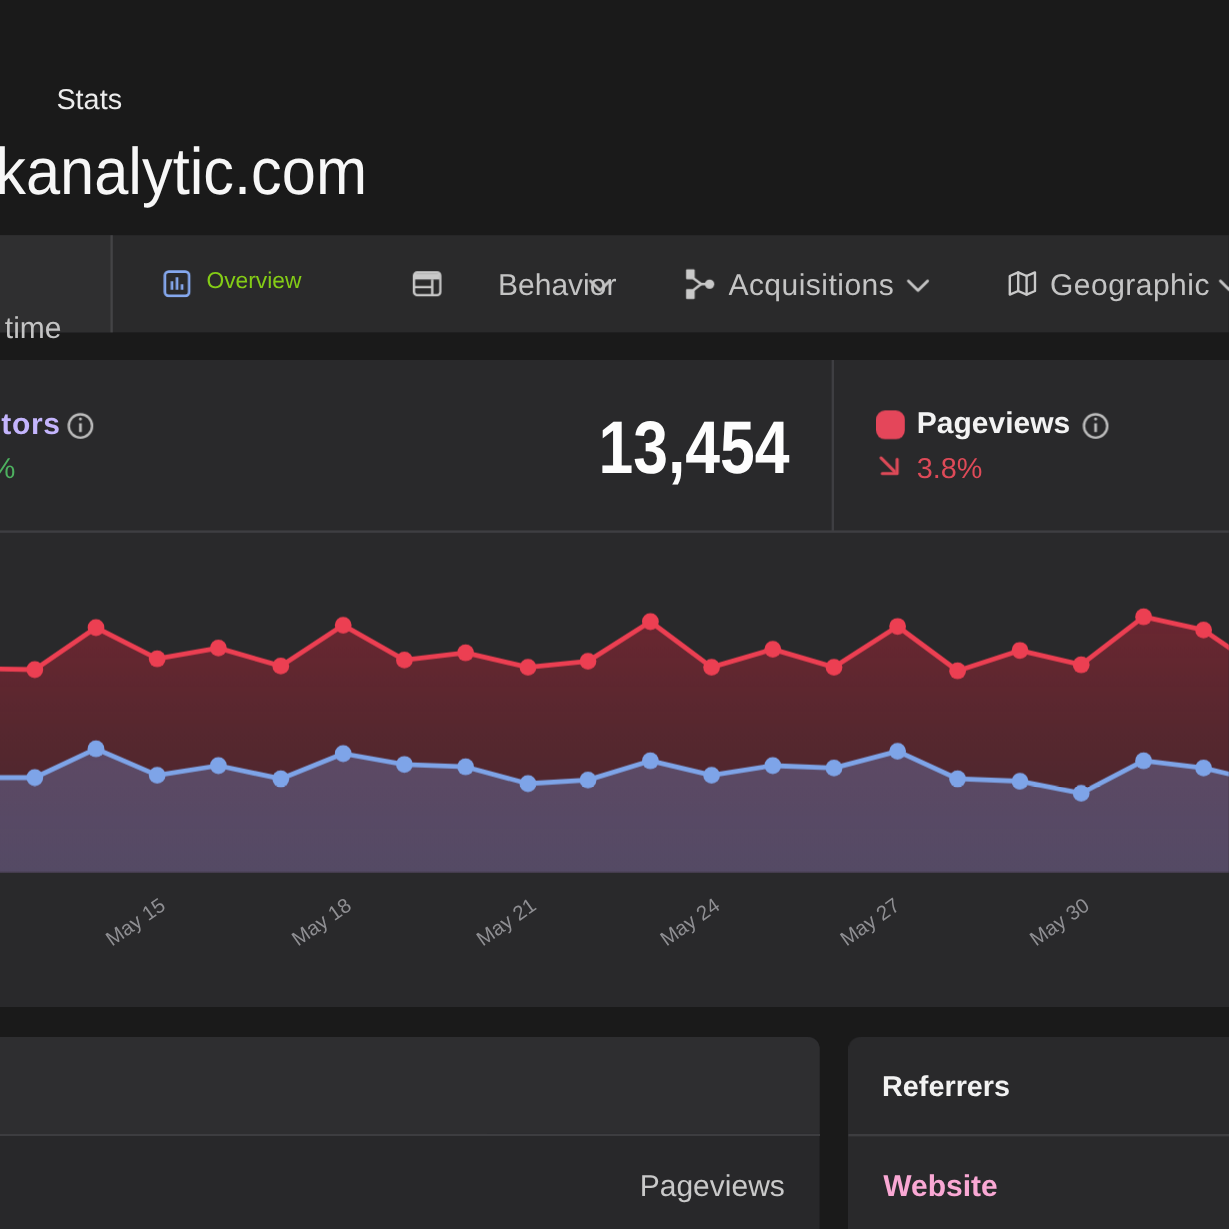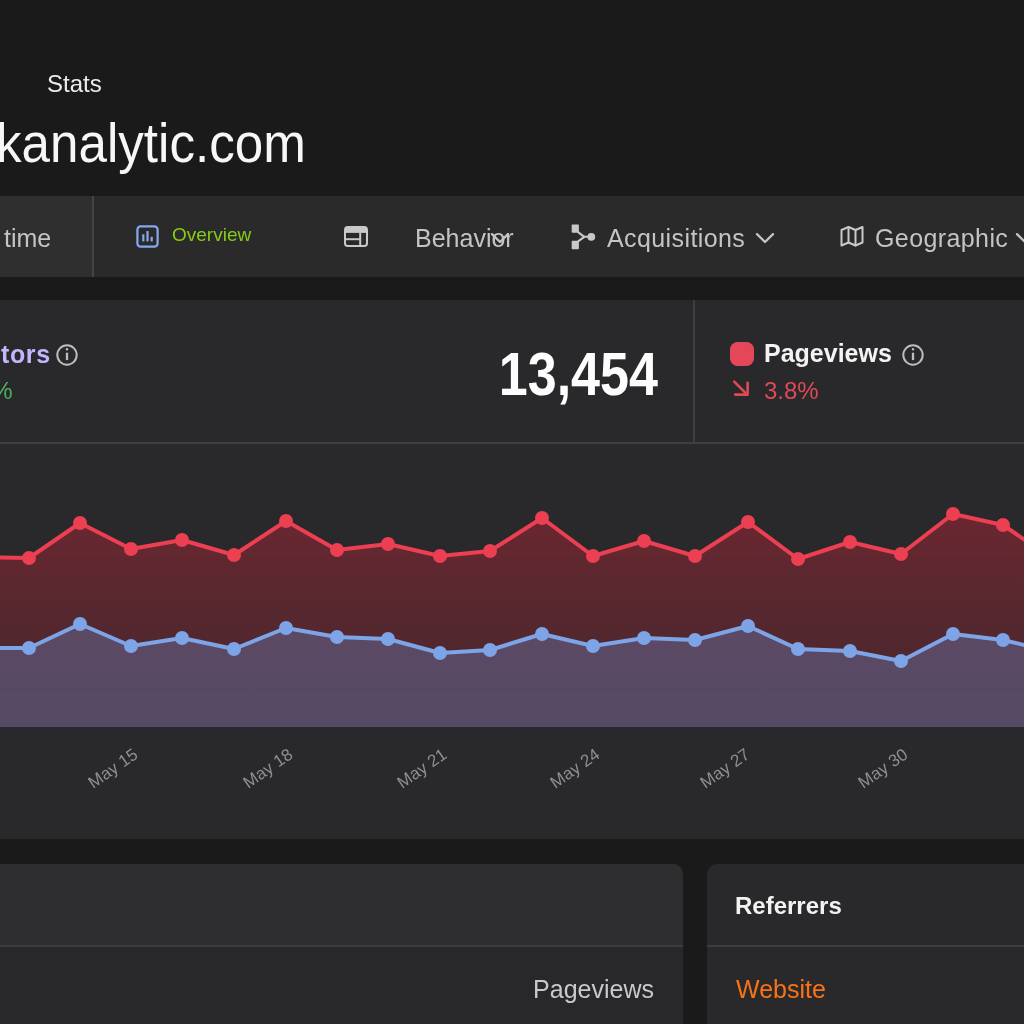--- a/index.html
+++ b/index.html
@@ -1,21 +1,21 @@
 <!DOCTYPE html>
 <html><head>
 <meta charset="utf-8">
 <style>
   * { margin:0; padding:0; box-sizing:border-box; }
   html,body { width:1024px; height:1024px; overflow:hidden; background:#1a1a1a;
     font-family:"Liberation Sans", sans-serif; -webkit-font-smoothing:antialiased; }
   .abs { position:absolute; transform:translateZ(0); }
   body { position:relative; }
   .wrap { position:absolute; inset:0; }
-  .txt { transform:translateZ(0); }
+  .txt { transform:translateZ(0);margin-top:36px; }
 </style>
 </head>
 <body>
 <div class="wrap">
 
 <div class="abs" style="left:15px; top:70px; font-size:24px; color:#ececec;margin-left:32px;">Stats</div>
 
 <div class="abs" style="left:-4px; top:111px; font-size:55px; font-weight:500; color:#f7f7f7; letter-spacing:0; transform:scaleX(0.93) translateZ(0); transform-origin:0 50%;">kanalytic.com</div>
 
 <div class="abs" style="left:0; top:196px; width:1024px; height:81px; background:#2a2a2b;"></div>
@@ -165,15 +165,15 @@
 </svg>
 
 <div class="abs" style="left:-20px; top:864px; width:703px; height:200px; background:#28282a; border-radius:0 10px 0 0;"></div>
 <div class="abs" style="left:-20px; top:864px; width:703px; height:81px; background:#2e2e30; border-radius:0 10px 0 0;"></div>
 <div class="abs" style="left:-20px; top:945px; width:703px; height:1.5px; background:#3d3d40;"></div>
 <div class="abs" style="left:0px; top:975px; width:654px; text-align:right; font-size:25px; color:#c9c9c9;">Pageviews</div>
 
 <div class="abs" style="left:707px; top:864px; width:340px; height:200px; background:#29292b; border-radius:10px 0 0 0;"></div>
 <div class="abs" style="left:735px; top:892px; font-size:24px; font-weight:700; color:#f2f2f2;">Referrers</div>
 <div class="abs" style="left:707px; top:945px; width:340px; height:1.5px; background:#3d3d40;"></div>
-<div class="abs" style="left:736px; top:975px; font-size:25px; color:#f97316;">Website</div>
+<div class="abs" style="left:736px; top:975px; font-size:25px; color:#f9a8d4;font-weight:bold;">Website</div>
 
 </div>
 
 </body></html>

